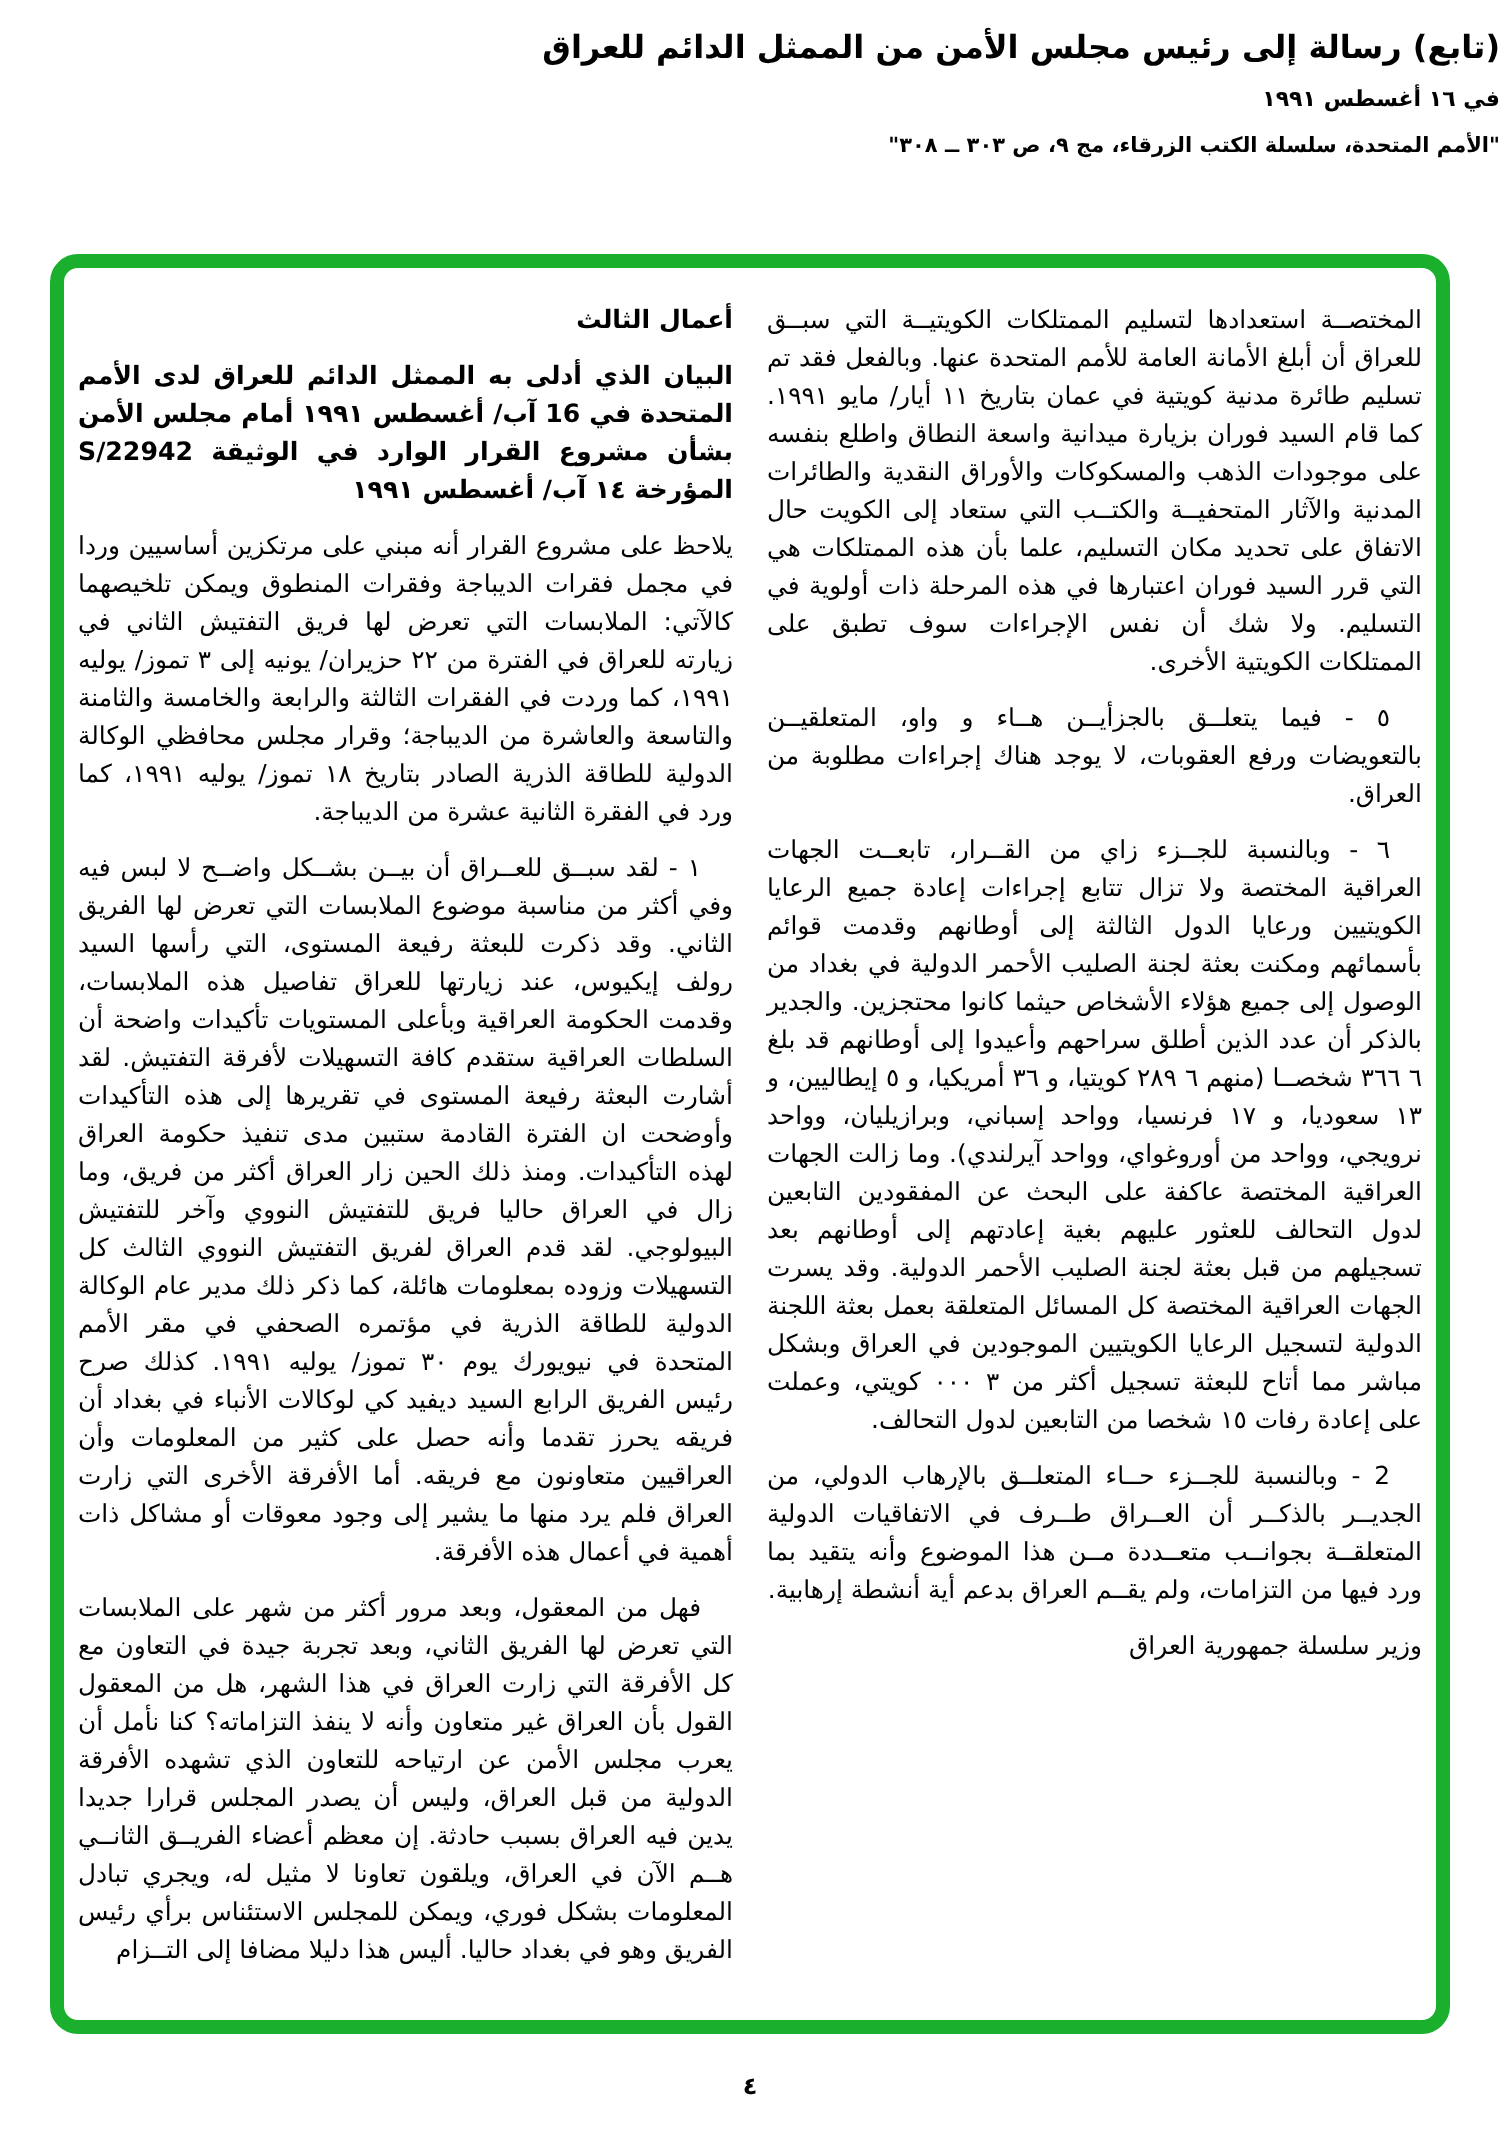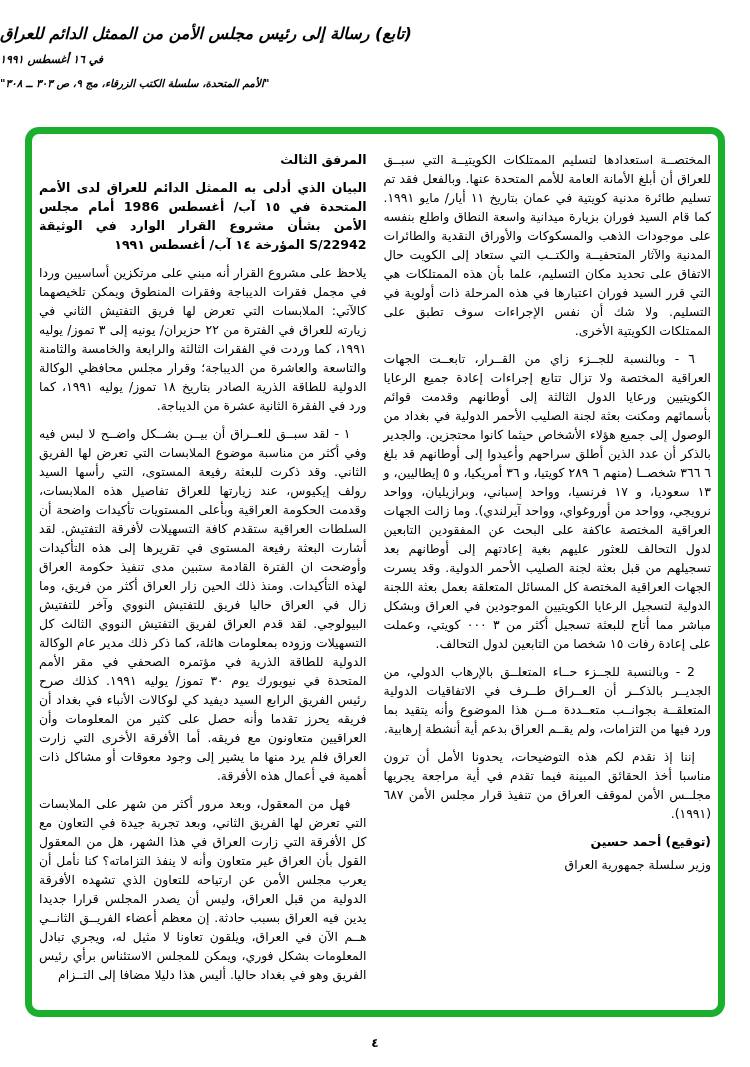--- a/index.html
+++ b/index.html
@@ -9,23 +9,22 @@
   }
   body {
     width: 750px;
     height: 1067px;
     position: relative;
     font-family: "DejaVu Sans", sans-serif;
     color: #000000;
     direction: rtl;
   }
   .header {
-    padding-top: 24px;
-    text-align: left;
-    font-style: italic;
+    padding-top: 14px;
+    text-align: right;
   }
   .header .title-line1 {
     font-size: 16px;
     font-weight: bold;
     line-height: 1.3;
   }
   .header .title-line2 {
     font-size: 11px;
     font-weight: bold;
     margin-top: 8px;
@@ -107,30 +106,29 @@
     <div class="title-line1">(تابع) رسالة إلى رئيس مجلس الأمن من الممثل الدائم للعراق</div>
     <div class="title-line2">في ١٦ أغسطس ١٩٩١</div>
     <div class="source-line">"الأمم المتحدة، سلسلة الكتب الزرقاء، مج ٩، ص ٣٠٣ ــ ٣٠٨"</div>
   </div>
 
   <div class="frame" style="border-color: rgb(26, 176, 46);">
     <div class="cols">
 
       <div class="col">
         <p class="noindent">المختصــة استعدادها لتسليم الممتلكات الكويتيــة التي سبــق للعراق أن أبلغ الأمانة العامة للأمم المتحدة عنها. وبالفعل فقد تم تسليم طائرة مدنية كويتية في عمان بتاريخ ١١ أيار/ مايو ١٩٩١. كما قام السيد فوران بزيارة ميدانية واسعة النطاق واطلع بنفسه على موجودات الذهب والمسكوكات والأوراق النقدية والطائرات المدنية والآثار المتحفيــة والكتــب التي ستعاد إلى الكويت حال الاتفاق على تحديد مكان التسليم، علما بأن هذه الممتلكات هي التي قرر السيد فوران اعتبارها في هذه المرحلة ذات أولوية في التسليم. ولا شك أن نفس الإجراءات سوف تطبق على الممتلكات الكويتية الأخرى.</p>
+        <p>٥ -  فيما يتعلــق بالجزأيــن هــاء و واو، المتعلقيــن بالتعويضات ورفع العقوبات، لا يوجد هناك إجراءات مطلوبة من العراق.</p>
         <p>٦ -  وبالنسبة للجــزء زاي من القــرار، تابعــت الجهات العراقية المختصة ولا تزال تتابع إجراءات إعادة جميع الرعايا الكويتيين ورعايا الدول الثالثة إلى أوطانهم وقدمت قوائم بأسمائهم ومكنت بعثة لجنة الصليب الأحمر الدولية في بغداد من الوصول إلى جميع هؤلاء الأشخاص حيثما كانوا محتجزين. والجدير بالذكر أن عدد الذين أطلق سراحهم وأعيدوا إلى أوطانهم قد بلغ ٦ ٣٦٦ شخصــا (منهم ٦ ٢٨٩ كويتيا، و ٣٦ أمريكيا، و ٥ إيطاليين، و ١٣ سعوديا، و ١٧ فرنسيا، وواحد إسباني، وبرازيليان، وواحد نرويجي، وواحد من أوروغواي، وواحد آيرلندي). وما زالت الجهات العراقية المختصة عاكفة على البحث عن المفقودين التابعين لدول التحالف للعثور عليهم بغية إعادتهم إلى أوطانهم بعد تسجيلهم من قبل بعثة لجنة الصليب الأحمر الدولية. وقد يسرت الجهات العراقية المختصة كل المسائل المتعلقة بعمل بعثة اللجنة الدولية لتسجيل الرعايا الكويتيين الموجودين في العراق وبشكل مباشر مما أتاح للبعثة تسجيل أكثر من ٣ ٠٠٠ كويتي، وعملت على إعادة رفات ١٥ شخصا من التابعين لدول التحالف.</p>
         <p>2 -  وبالنسبة للجــزء حــاء المتعلــق بالإرهاب الدولي، من الجديــر بالذكــر أن العــراق طــرف في الاتفاقيات الدولية المتعلقــة بجوانــب متعــددة مــن هذا الموضوع وأنه يتقيد بما ورد فيها من التزامات، ولم يقــم العراق بدعم أية أنشطة إرهابية.</p>
-        <p>إننا إذ نقدم لكم هذه التوضيحات، يحدونا الأمل أن ترون مناسبا أخذ الحقائق المبينة فيما تقدم في أية مراجعة يجريها مجلــس الأمن لموقف العراق من تنفيذ قرار مجلس الأمن ٦٨٧ (١٩٩١).</p>
-        <p class="signature">(توقيع) أحمد حسين</p>
         <p class="signer-title">وزير سلسلة جمهورية العراق</p>
       </div>
 
       <div class="col">
-        <div class="annex-heading">المرفق الثالث</div>
-        <div class="annex-subheading">البيان الذي أدلى به الممثل الدائم للعراق لدى الأمم المتحدة في ١٥ آب/ أغسطس 1986 أمام مجلس الأمن بشأن مشروع القرار الوارد في الوثيقة S/22942 المؤرخة ١٤ آب/ أغسطس ١٩٩١</div>
+        <div class="annex-heading">أعمال الثالث</div>
+        <div class="annex-subheading">البيان الذي أدلى به الممثل الدائم للعراق لدى الأمم المتحدة في 16 آب/ أغسطس ١٩٩١ أمام مجلس الأمن بشأن مشروع القرار الوارد في الوثيقة S/22942 المؤرخة ١٤ آب/ أغسطس ١٩٩١</div>
         <p class="noindent">يلاحظ على مشروع القرار أنه مبني على مرتكزين أساسيين وردا في مجمل فقرات الديباجة وفقرات المنطوق ويمكن تلخيصهما كالآتي: الملابسات التي تعرض لها فريق التفتيش الثاني في زيارته للعراق في الفترة من ٢٢ حزيران/ يونيه إلى ٣ تموز/ يوليه ١٩٩١، كما وردت في الفقرات الثالثة والرابعة والخامسة والثامنة والتاسعة والعاشرة من الديباجة؛ وقرار مجلس محافظي الوكالة الدولية للطاقة الذرية الصادر بتاريخ ١٨ تموز/ يوليه ١٩٩١، كما ورد في الفقرة الثانية عشرة من الديباجة.</p>
         <p>١ -  لقد سبــق للعــراق أن بيــن بشــكل واضــح لا لبس فيه وفي أكثر من مناسبة موضوع الملابسات التي تعرض لها الفريق الثاني. وقد ذكرت للبعثة رفيعة المستوى، التي رأسها السيد رولف إيكيوس، عند زيارتها للعراق تفاصيل هذه الملابسات، وقدمت الحكومة العراقية وبأعلى المستويات تأكيدات واضحة أن السلطات العراقية ستقدم كافة التسهيلات لأفرقة التفتيش. لقد أشارت البعثة رفيعة المستوى في تقريرها إلى هذه التأكيدات وأوضحت ان الفترة القادمة ستبين مدى تنفيذ حكومة العراق لهذه التأكيدات. ومنذ ذلك الحين زار العراق أكثر من فريق، وما زال في العراق حاليا فريق للتفتيش النووي وآخر للتفتيش البيولوجي. لقد قدم العراق لفريق التفتيش النووي الثالث كل التسهيلات وزوده بمعلومات هائلة، كما ذكر ذلك مدير عام الوكالة الدولية للطاقة الذرية في مؤتمره الصحفي في مقر الأمم المتحدة في نيويورك يوم ٣٠ تموز/ يوليه ١٩٩١. كذلك صرح رئيس الفريق الرابع السيد ديفيد كي لوكالات الأنباء في بغداد أن فريقه يحرز تقدما وأنه حصل على كثير من المعلومات وأن العراقيين متعاونون مع فريقه. أما الأفرقة الأخرى التي زارت العراق فلم يرد منها ما يشير إلى وجود معوقات أو مشاكل ذات أهمية في أعمال هذه الأفرقة.</p>
         <p>فهل من المعقول، وبعد مرور أكثر من شهر على الملابسات التي تعرض لها الفريق الثاني، وبعد تجربة جيدة في التعاون مع كل الأفرقة التي زارت العراق في هذا الشهر، هل من المعقول القول بأن العراق غير متعاون وأنه لا ينفذ التزاماته؟ كنا نأمل أن يعرب مجلس الأمن عن ارتياحه للتعاون الذي تشهده الأفرقة الدولية من قبل العراق، وليس أن يصدر المجلس قرارا جديدا يدين فيه العراق بسبب حادثة. إن معظم أعضاء الفريــق الثانــي هــم الآن في العراق، ويلقون تعاونا لا مثيل له، ويجري تبادل المعلومات بشكل فوري، ويمكن للمجلس الاستئناس برأي رئيس الفريق وهو في بغداد حاليا. أليس هذا دليلا مضافا إلى التــزام</p>
       </div>
 
     </div>
   </div>
 
   <div class="page-number">٤</div>
 

